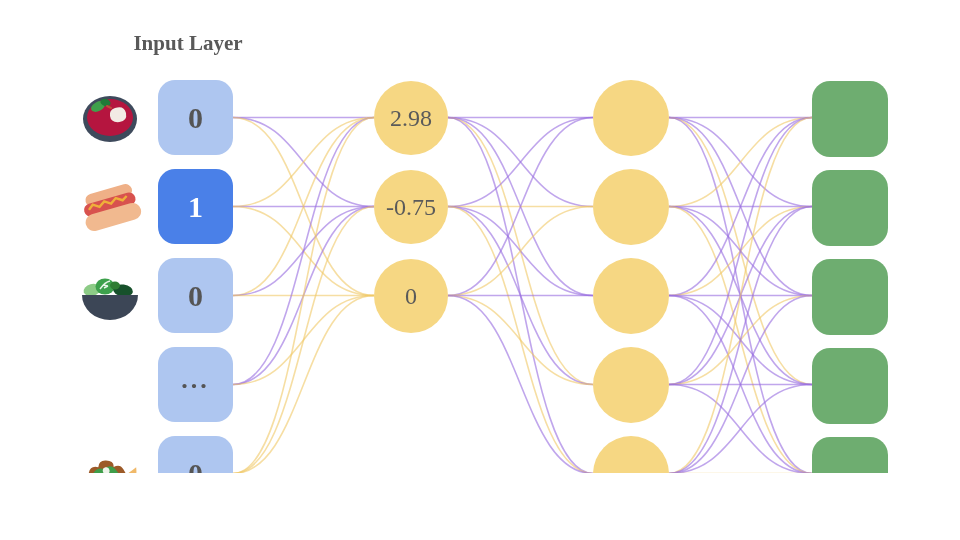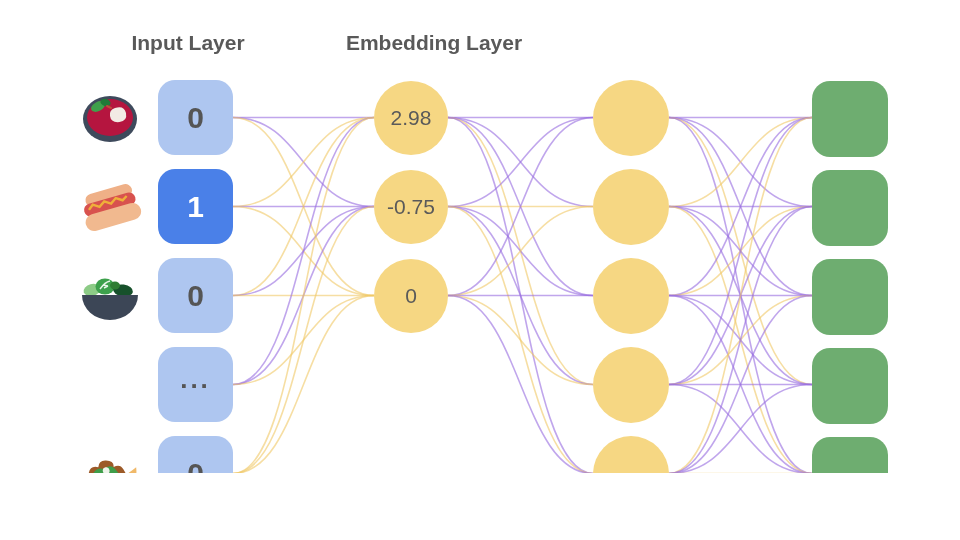--- a/index.html
+++ b/index.html
@@ -1,36 +1,36 @@
 <!DOCTYPE html>
 <html><head>
 <meta charset="utf-8">
 <style>
   html,body{margin:0;padding:0;background:#ffffff;}
   #canvas{
     position:relative;width:960px;height:473px;background:#ffffff;overflow:hidden;
-    font-family:Liberation Sans, sans-serif;
+    font-family:Liberation Serif, serif;
   }
   #wires{position:absolute;left:0;top:0;width:960px;height:540px;}
   .layer-header{
     position:absolute;top:31px;transform:translateX(-50%);
     font-size:21px;font-weight:bold;color:#595959;white-space:nowrap;
   }
   .input-node{
     position:absolute;left:158px;width:75px;height:75px;border-radius:17px;
     background:#aec6f0;display:flex;align-items:center;justify-content:center;
     font-size:30px;font-weight:bold;color:#555555;
   }
   .input-node.active{background:#4a80e8;color:#ffffff;}
   .input-node.ellipsis{font-size:26px;letter-spacing:3px;padding-bottom:10px;box-sizing:border-box;}
   .emoji{position:absolute;left:78px;width:64px;height:64px;}
   .emb-node{
     position:absolute;left:374px;width:74px;height:74px;border-radius:50%;
     background:#f6d783;display:flex;align-items:center;justify-content:center;
-    font-size:21px;color:#5a5a5a;
+    font-size:24px;color:#5a5a5a;
   }
   .hid-node{
     position:absolute;left:593px;width:76px;height:76px;border-radius:50%;
     background:#f6d783;
   }
   .out-node{
     position:absolute;left:812px;width:76px;height:76px;border-radius:18px;
     background:#6ead70;
   }
 </style>
@@ -91,21 +91,20 @@
       <path d="M 669 384.5 C 740.5 384.5, 740.5 384.5, 812 384.5" fill="none" stroke="#9a6fe0" stroke-opacity="0.62" stroke-width="1.6"></path>
       <path d="M 669 384.5 C 740.5 384.5, 740.5 473.5, 812 473.5" fill="none" stroke="#9a6fe0" stroke-opacity="0.62" stroke-width="1.6"></path>
       <path d="M 669 473.5 C 740.5 473.5, 740.5 117.5, 812 117.5" fill="none" stroke="#f0c865" stroke-opacity="0.6" stroke-width="1.6"></path>
       <path d="M 669 473.5 C 740.5 473.5, 740.5 206.5, 812 206.5" fill="none" stroke="#9a6fe0" stroke-opacity="0.62" stroke-width="1.6"></path>
       <path d="M 669 473.5 C 740.5 473.5, 740.5 295.5, 812 295.5" fill="none" stroke="#9a6fe0" stroke-opacity="0.62" stroke-width="1.6"></path>
       <path d="M 669 473.5 C 740.5 473.5, 740.5 384.5, 812 384.5" fill="none" stroke="#9a6fe0" stroke-opacity="0.62" stroke-width="1.6"></path>
       <path d="M 669 473.5 C 740.5 473.5, 740.5 473.5, 812 473.5" fill="none" stroke="#f0c865" stroke-opacity="0.6" stroke-width="1.6"></path>
     </svg>
 
   <div class="layer-header" style="left:188px">Input Layer</div>
-  <div class="layer-header" style="left:434px">Embedding Layer</div>
 
   <svg class="emoji" style="top:85px" viewBox="0 0 64 64">
     <ellipse cx="32" cy="34" rx="27" ry="23" fill="#3e4a5c"></ellipse>
     <ellipse cx="32" cy="32.5" rx="23" ry="18.5" fill="#b5153f"></ellipse>
     <path d="M37 23 q9 -3 11 5 q1.5 8 -6.5 9 q-8.5 1 -9.5 -6 q-1 -6 5 -8 Z" fill="#f2ebe4"></path>
     <ellipse cx="20" cy="21.5" rx="7.5" ry="4.6" fill="#3fa04b" transform="rotate(-28 20 21.5)"></ellipse>
     <ellipse cx="27.5" cy="17.5" rx="5.2" ry="3.6" fill="#1f7a38" transform="rotate(18 27.5 17.5)"></ellipse>
     <path d="M29 21 l4 2" stroke="#c04a3a" stroke-width="2" stroke-linecap="round"></path>
   </svg>
 

